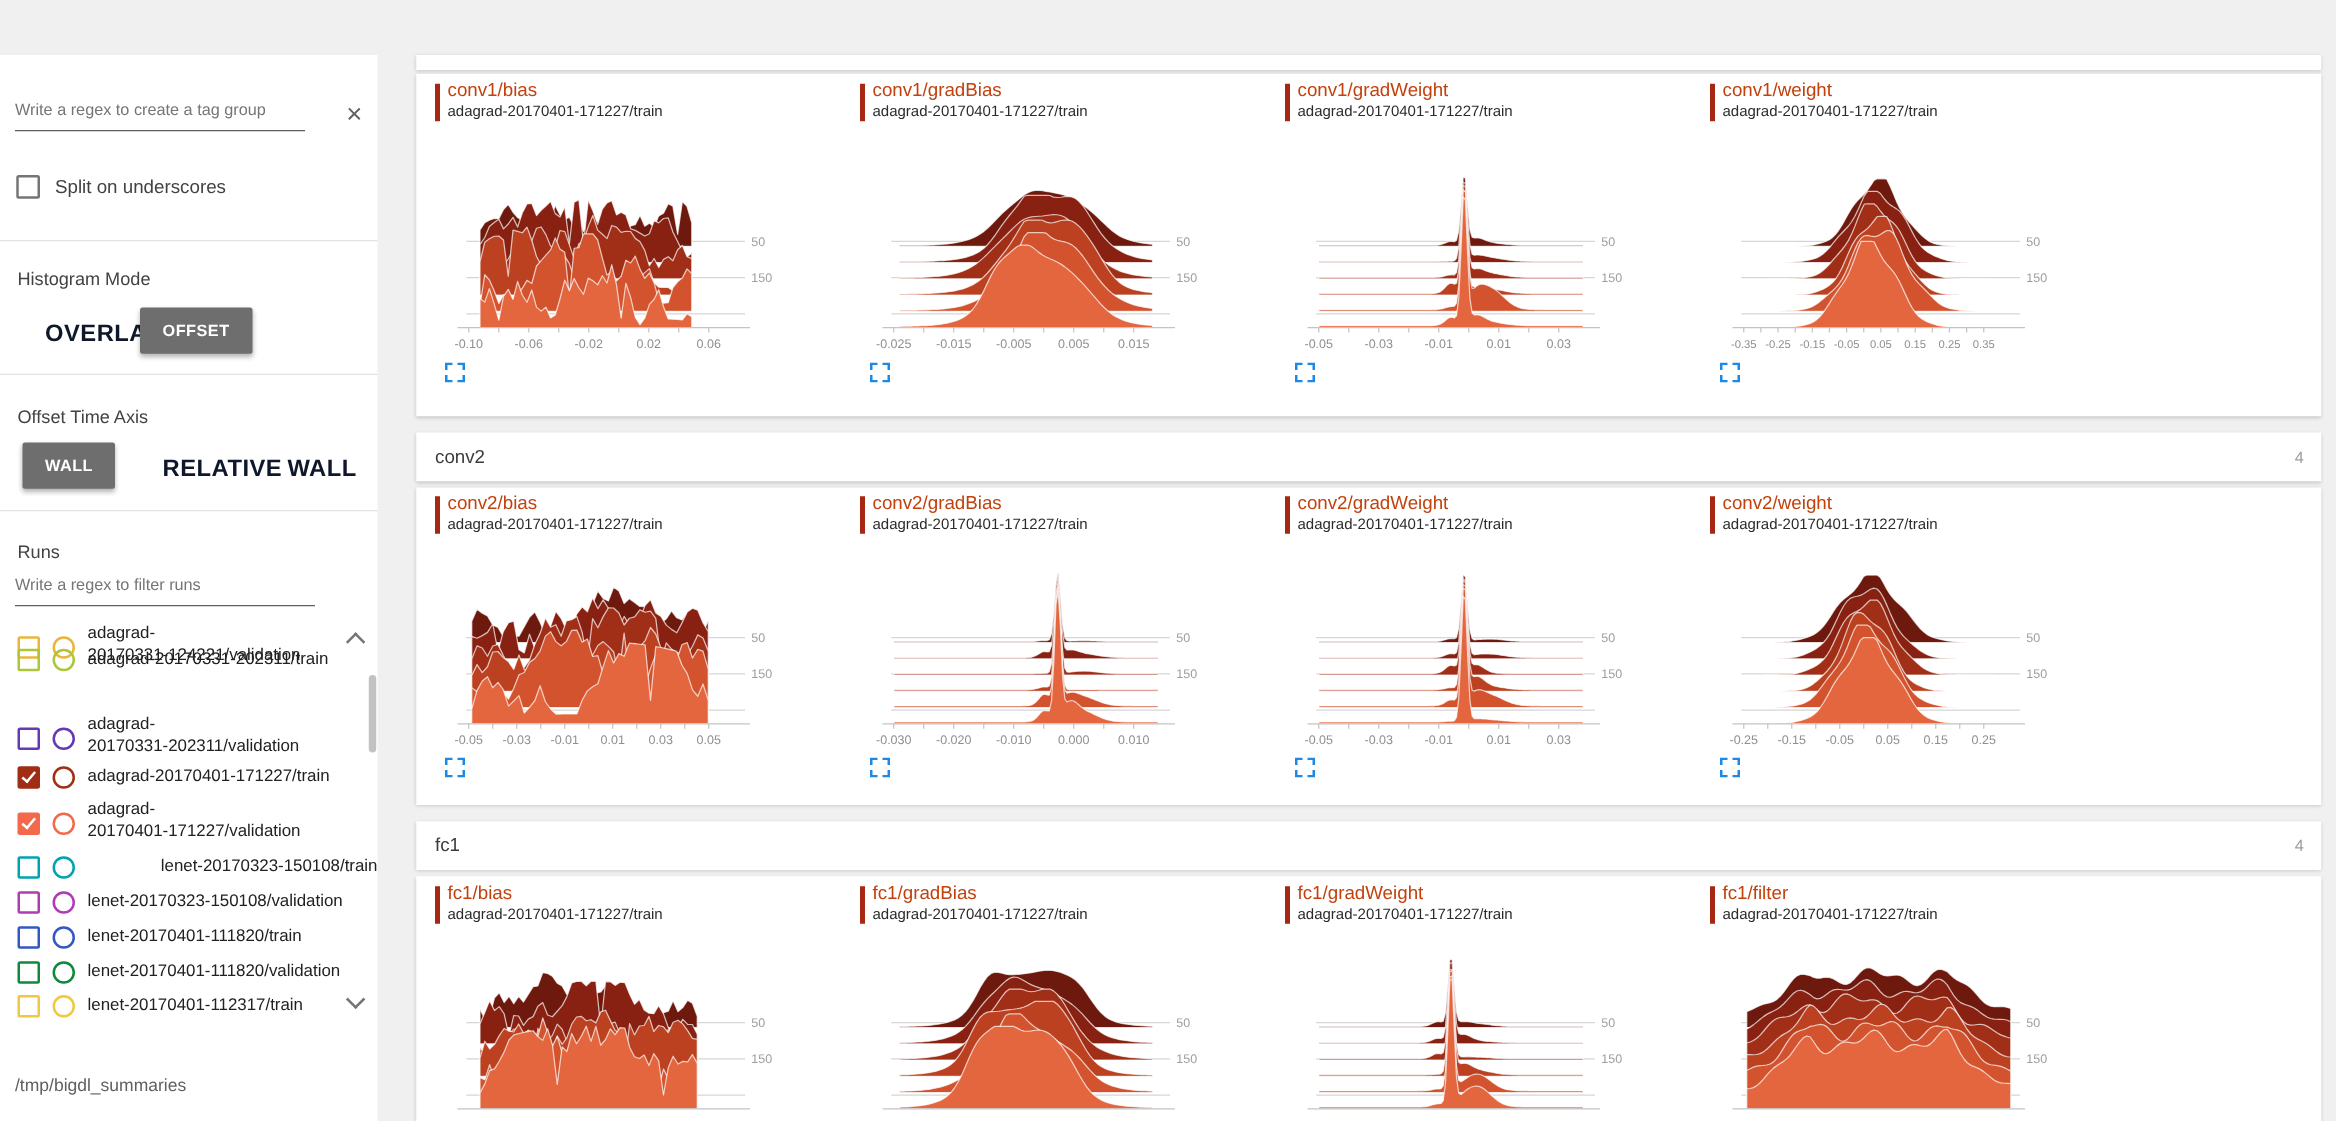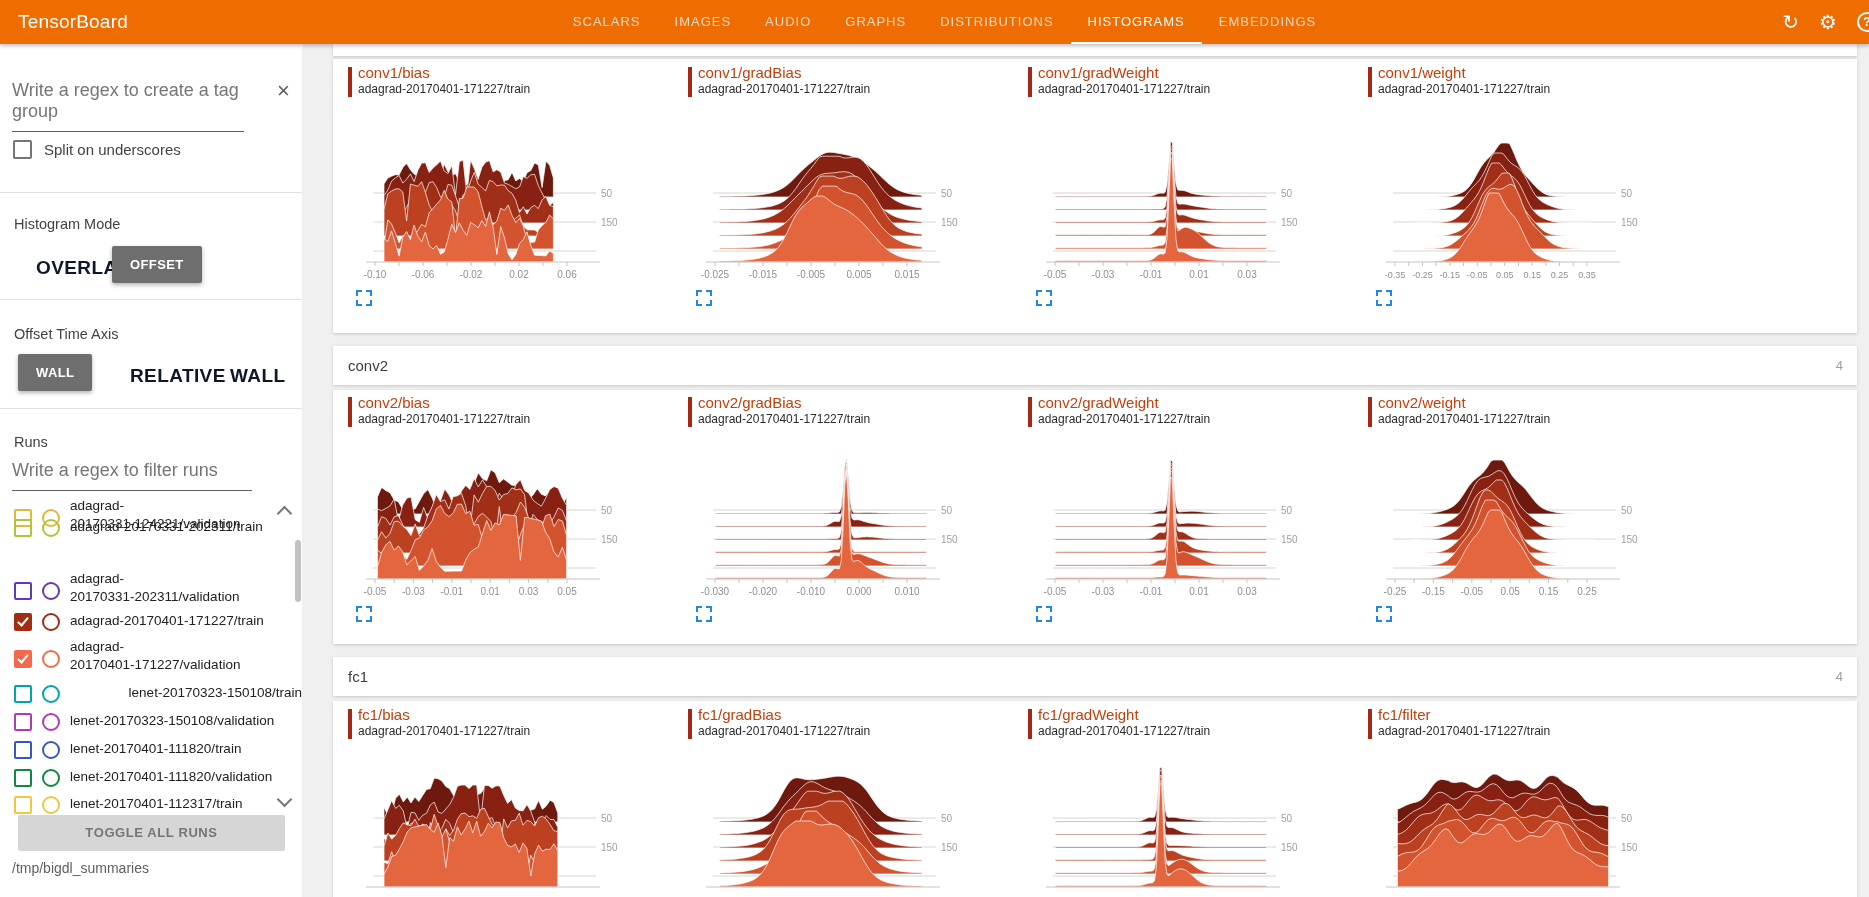--- a/index.html
+++ b/index.html
@@ -8,21 +8,21 @@
   .header{position:absolute;left:0;top:0;width:1869px;height:44px;background:#ef6c00;box-shadow:0 2px 4px rgba(0,0,0,.25);z-index:50;}
   .hdr-title{position:absolute;left:18px;top:0;line-height:44px;color:#fff;font-size:19px;font-weight:500;letter-spacing:.2px;}
   .tabs{position:absolute;left:0;right:0;top:0;height:44px;display:flex;justify-content:center;padding-left:20px;}
   .tab{padding:0 17px;line-height:44px;font-size:13px;font-weight:500;letter-spacing:1px;color:rgba(255,255,255,.75);cursor:pointer;white-space:nowrap;}
   .tab.active{color:#fff;box-shadow:inset 0 -2px 0 #fff;}
   .hdr-icons{position:absolute;right:-8px;top:0;height:44px;display:flex;align-items:center;gap:20px;}
   .hicon{color:#fff;font-size:20px;line-height:20px;font-family:"DejaVu Sans",sans-serif;cursor:pointer;}
   .help-circ{width:16px;height:16px;border:2px solid #fff;border-radius:50%;color:#fff;font-size:12px;text-align:center;line-height:16px;font-weight:bold;}
   
   .sidebar{position:absolute;left:0;top:44px;width:302px;height:853px;background:#fff;z-index:10;}
-  .sb-input{position:absolute;left:12px;width:232px;border-bottom:1px solid #5f5f5f;padding-bottom:9px;color:#757575;font-size:18px;}
+  .sb-input{position:absolute;left:12px;width:232px;border-bottom:1px solid #5f5f5f;padding-bottom:9px;color:#757575;font-size:13px;}
   .clear-x{position:absolute;left:277px;top:36px;font-size:22px;color:#616161;cursor:pointer;line-height:22px;}
   .divider{position:absolute;left:0;width:302px;height:1px;background:#e2e2e2;}
   .sb-label{position:absolute;left:14px;font-size:14.5px;color:#424242;}
   .chk{position:absolute;width:15px;height:15px;border:2px solid #757575;border-radius:2px;cursor:pointer;}
   .flat-btn{position:absolute;font-size:19px;font-weight:600;letter-spacing:.4px;color:#0f172a;padding:11px 14px;cursor:pointer;}
   .raised-btn{position:absolute;font-size:13px;font-weight:600;letter-spacing:.4px;color:#fff;background:#6e6e6e;padding:11px 18px;border-radius:2px;box-shadow:0 2px 4px rgba(0,0,0,.3);cursor:pointer;}
   .run-row{position:absolute;left:0;width:302px;}
   .cb{position:absolute;left:14px;width:14px;height:14px;border:2px solid #999;border-radius:2px;cursor:pointer;}
   .cb.checked::after{content:'';position:absolute;left:4px;top:0px;width:4px;height:9px;border:solid #fff;border-width:0 2px 2px 0;transform:rotate(40deg);}
   .circ{position:absolute;left:42px;width:14px;height:14px;border:2px solid #999;border-radius:50%;cursor:pointer;}
@@ -47,37 +47,20 @@
   .row1 .chart{top:55px;} .row1 .expand{top:224px;}
   .row2 .chart{top:42px;} .row2 .expand{top:210px;}
   .row3 .chart{top:38px;}
   svg text{font-family:"Liberation Sans",sans-serif;}
 </style>
 </head>
 <body>
 
 <div id="app">
 
-  <div class="header">
-    <div class="hdr-title">TensorBoard</div>
-    <div class="tabs">
-      <div class="tab">SCALARS</div>
-      <div class="tab">IMAGES</div>
-      <div class="tab">AUDIO</div>
-      <div class="tab">GRAPHS</div>
-      <div class="tab">DISTRIBUTIONS</div>
-      <div class="tab active">HISTOGRAMS</div>
-      <div class="tab">EMBEDDINGS</div>
-    </div>
-    <div class="hdr-icons">
-      <span class="hicon">↻</span>
-      <span class="hicon">⚙</span>
-      <span class="help-circ">?</span>
-    </div>
-  </div>
 
   <div class="sidebar">
     <div class="sb-input" style="top:36px;">Write a regex to create a tag group</div>
     <div class="clear-x">×</div>
 
     <div class="chk" style="left:13px;top:96px;"></div>
     <div class="sb-label" style="left:44px;top:97px;font-size:15px;">Split on underscores</div>
 
     <div class="divider" style="top:148px;"></div>
     <div class="sb-label" style="top:172px;">Histogram Mode</div>
@@ -145,21 +128,20 @@
     <div class="run-row" style="top:751px;height:20px;">
       <div class="cb" style="top: 1px; border-color: rgb(238, 200, 64);"></div>
       <div class="circ" style="top: 1px; border-color: rgb(238, 200, 64);"></div>
       <div class="run-label">lenet-20170401-112317/train</div>
     </div>
 
     <div class="chev up" style="top:464px;"></div>
     <div class="scroll-thumb" style="top:496px;height:62px;"></div>
     <div class="chev down" style="top:750px;"></div>
 
-    <div class="toggle-btn">TOGGLE ALL RUNS</div>
     <div class="logdir">/tmp/bigdl_summaries</div>
   </div>
 
   <div class="pane" style="top:44px;height:12px;"></div>
   <div class="pane" style="top:59px;height:274px;"></div>
 
   <div class="sec-bar" style="top:346px;">
     <div class="sec-name">conv2</div>
     <div class="sec-count">4</div>
   </div>

